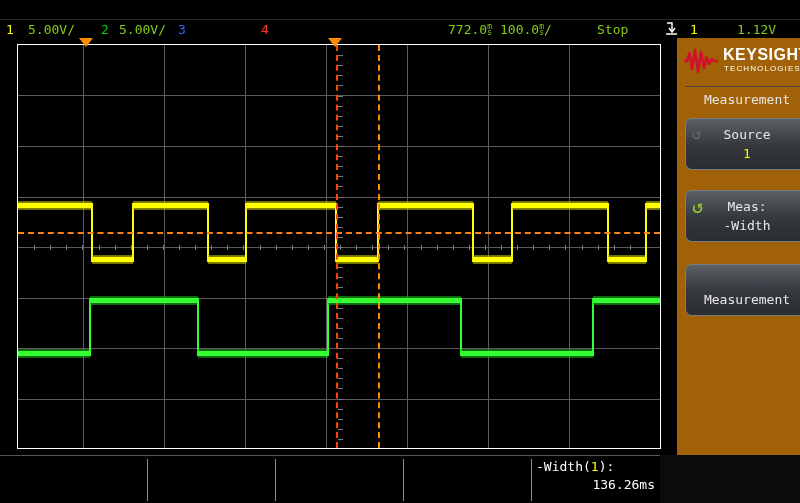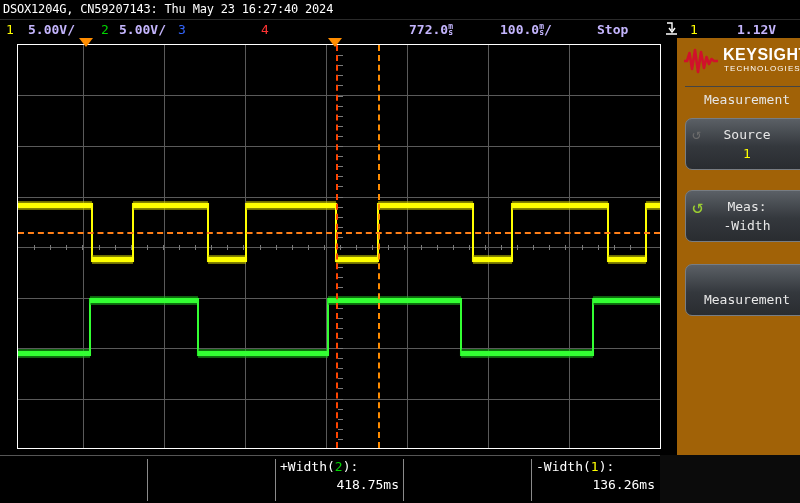--- a/index.html
+++ b/index.html
@@ -10,21 +10,21 @@
 
   
   .idline{position:absolute;left:3px;top:2px;height:15px;color:#fff;
           font-size:12px;letter-spacing:-0.2px;white-space:nowrap;}
 
   
   .statusbar{position:absolute;left:0;top:19px;width:800px;height:19px;
              background:#000;border-top:1px solid #2a2a2a;}
   .sb{position:absolute;top:2px;font-size:13px;white-space:nowrap;line-height:15px;}
   .c1{color:#ffff00;} .c2{color:#00d500;} .c3{color:#3366ff;} .c4{color:#ff3333;}
-  .wht{color:#c4b5fd;font-weight:bold;}
+  .wht{color:#84cc16;}
   .sup{display:inline-block;vertical-align:-1px;font-size:8px;line-height:6px;
        text-align:center;}
   .sup i{display:block;font-style:normal;}
 
   
   .screen{position:absolute;left:0;top:38px;width:660px;height:417px;background:#000;}
   .plot{position:absolute;left:17px;top:6px;width:644px;height:405px;
         border:1px solid #ffffff;box-sizing:border-box;overflow:hidden;}
   .gline-v{position:absolute;top:0;bottom:0;width:1px;background:#5a5a5a;}
   .gline-h{position:absolute;left:0;right:0;height:1px;background:#5a5a5a;}
@@ -96,31 +96,30 @@
   .mcell .mval{position:absolute;right:4px;top:19px;white-space:nowrap;}
   .mdiv{position:absolute;top:3px;width:1px;height:42px;background:#8a8a8a;}
   .sidebot{position:absolute;left:660px;top:455px;width:140px;height:48px;
            background:#0b0b0b;}
 </style>
 </head>
 <body>
 
 <div class="root">
 
-  <div class="idline">DSOX1204G, CN59207143: Thu May 23 16:27:40 2024</div>
 
   <div class="statusbar">
     <span class="sb c1" style="left:6px">1</span>
     <span class="sb wht" style="left:28px">5.00V/</span>
     <span class="sb c2" style="left:101px">2</span>
     <span class="sb wht" style="left:119px">5.00V/</span>
     <span class="sb c3" style="left:178px">3</span>
     <span class="sb c4" style="left:261px">4</span>
 
-    <span class="sb wht" style="left:409px"><span>772.0</span><span class="sup"><i>m</i><i>s</i></span></span>
+    <span class="sb wht" style="left:448px"><span>772.0</span><span class="sup"><i>m</i><i>s</i></span></span>
 
     <span class="sb wht" style="left:500px"><span>100.0</span><span class="sup"><i>m</i><i>s</i></span><span>/</span></span>
 
     <span class="sb wht" style="left:597px">Stop</span>
 
     <span class="sb wht" style="left:666px;top:1px">
       <svg width="12" height="15" viewBox="0 0 12 15">
         <path d="M1 2 H6 V9 M3 7 L6 11 L9 7 M0 13 H11" stroke="#ffffff" stroke-width="1.4" fill="none"></path>
       </svg>
     </span>
@@ -352,22 +351,18 @@
 
   </div>
   <div class="sidebot"></div>
 
   <div class="measbar">
     <div class="mdiv" style="left:147px"></div>
     <div class="mdiv" style="left:275px"></div>
     <div class="mdiv" style="left:403px"></div>
     <div class="mdiv" style="left:531px"></div>
 
-    <div class="mcell" style="left:276px;width:127px">
-      <span class="mlabel"><span>+Width(</span><span class="c2">2</span><span>):</span></span>
-      <span class="mval">418.75ms</span>
-    </div>
     <div class="mcell" style="left:532px;width:127px">
       <span class="mlabel"><span>-Width(</span><span class="c1">1</span><span>):</span></span>
       <span class="mval">136.26ms</span>
     </div>
   </div>
 </div>
 
 </body></html>

